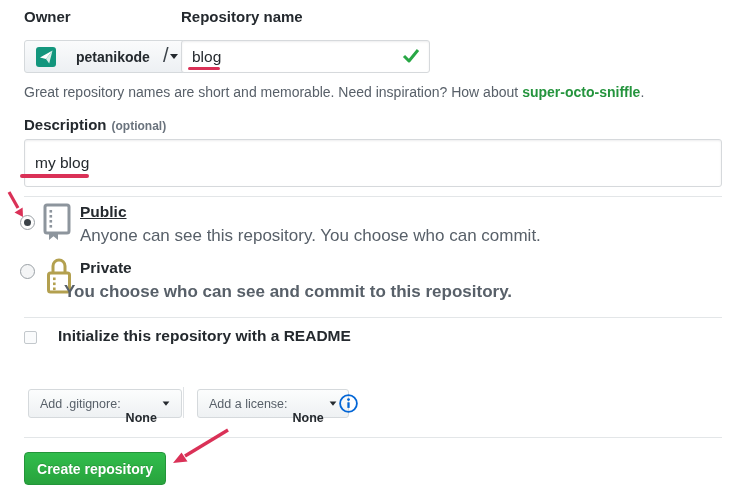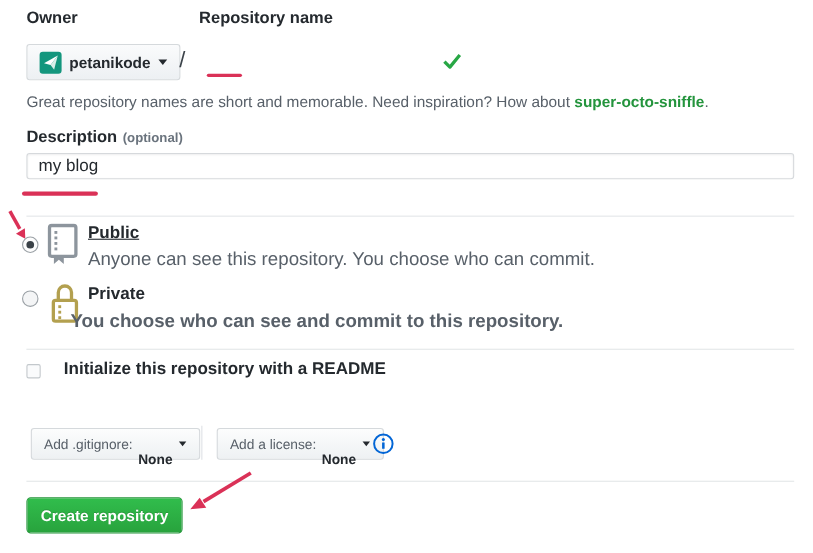--- a/index.html
+++ b/index.html
@@ -7,40 +7,40 @@
     position:relative;width:739px;height:503px;background:#fff;overflow:hidden;
     font-family:"Liberation Sans",sans-serif;color:#24292e;
   }
   .abs{position:absolute;}
   .field-label{font-size:15px;font-weight:bold;color:#24292e;}
   .optional-note{font-size:12px;font-weight:600;color:#6a737d;margin-left:5px;}
 
   
   .owner-btn{
     left:24px;top:40px;height:33px;box-sizing:border-box;
-    display:flex;align-items:center;gap:7px;padding:0 11px;
+    display:flex;align-items:center;gap:20px;padding:0 11px;
     background:linear-gradient(#fafbfc,#edf0f3);
     border:1px solid #d5d9dc;border-radius:3px;cursor:pointer;text-align:right;
   }
   .avatar{width:20px;height:20px;border-radius:3px;background:var(--c-avatar_teal,#13967d);
     display:flex;align-items:center;justify-content:center;flex:0 0 auto;}
   .owner-name{font-size:14px;font-weight:bold;color:#24292e;}
   .caret{width:0;height:0;border-left:4px solid transparent;border-right:4px solid transparent;
     border-top:5px solid #24292e;display:inline-block;}
   .slash{left:163px;top:44px;font-size:20px;color:#3c434a;}
 
   
   .text-input{
     box-sizing:border-box;border:1px solid #d6d9dc;border-radius:3px;background:#fff;
     box-shadow:inset 0 1px 2px rgba(27,31,35,.08);
     font-family:"Liberation Sans",sans-serif;font-size:15.5px;color:#24292e;
     padding:0 30px 0 10px;outline:none;
   }
   #repo-input{left:181px;top:40px;width:249px;height:33px;}
-  #desc-input{left:24px;top:139px;width:698px;height:24px;padding-right:6px;}
+  #desc-input{left:24px;top:139px;width:698px;height:48px;padding-right:6px;}
 
   .hint-line{left:24px;top:84px;font-size:14px;color:#586069;white-space:nowrap;}
   .hint-suggestion{font-weight:bold;color:var(--c-suggestion_green,#24943d);margin-left:4px;}
 
   .annotation-underline{background:var(--c-annotation_red,#da3157);border-radius:2px;height:3px;}
   #blog-underline{left:188px;top:67px;width:32px;}
   #myblog-underline{left:20px;top:174px;width:69px;height:3.5px;}
 
   .divider{height:1px;background:#e3e6e8;left:24px;width:698px;}
 
@@ -92,20 +92,21 @@
         <polygon points="4,10.5 16.5,3.5 10,12" fill="#ffffff"></polygon>
         <polygon points="10,12 16.5,3.5 13.2,16.5" fill="#d9efe9"></polygon>
       </svg>
     </span>
     <span class="owner-name">petanikode</span>
     <span class="caret"></span>
   </div>
 
   <div class="abs slash">/</div>
 
+  <input id="repo-input" class="abs text-input" type="text" value="blog" style="">
   <span class="abs" style="left:402px;top:48px;">
     <svg width="18" height="16" viewBox="0 0 18 16">
       <path d="M2,8 L7,13 L16,2" fill="none" stroke="var(--c-check_green,#28a745)" stroke-width="3" stroke-linejoin="round"></path>
     </svg>
   </span>
   <div id="blog-underline" class="abs annotation-underline"></div>
 
   <div class="abs" style="left:24px;top:116px;">
     <span class="field-label">Description</span><span class="optional-note">(optional)</span>
   </div>

